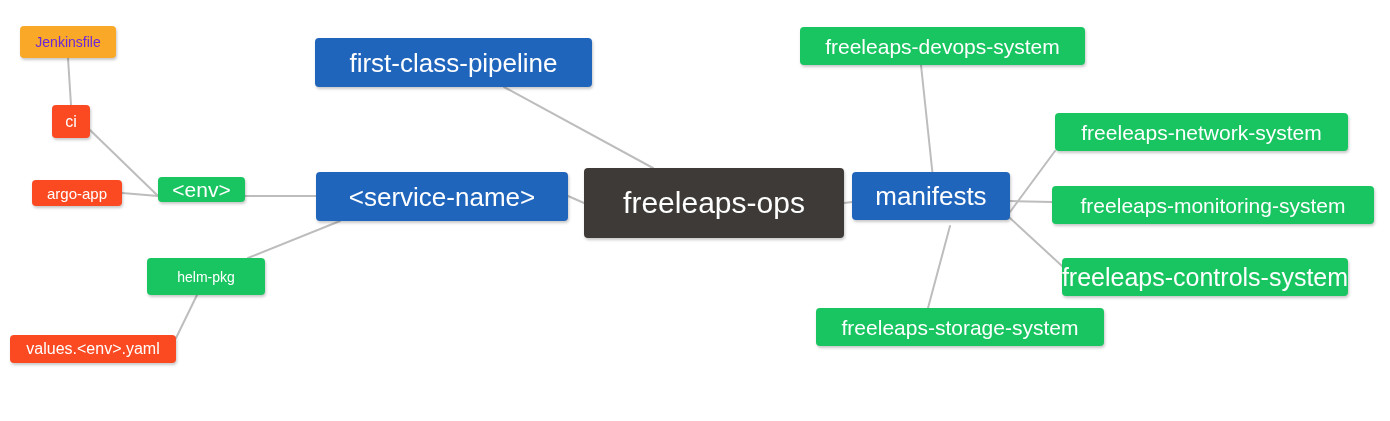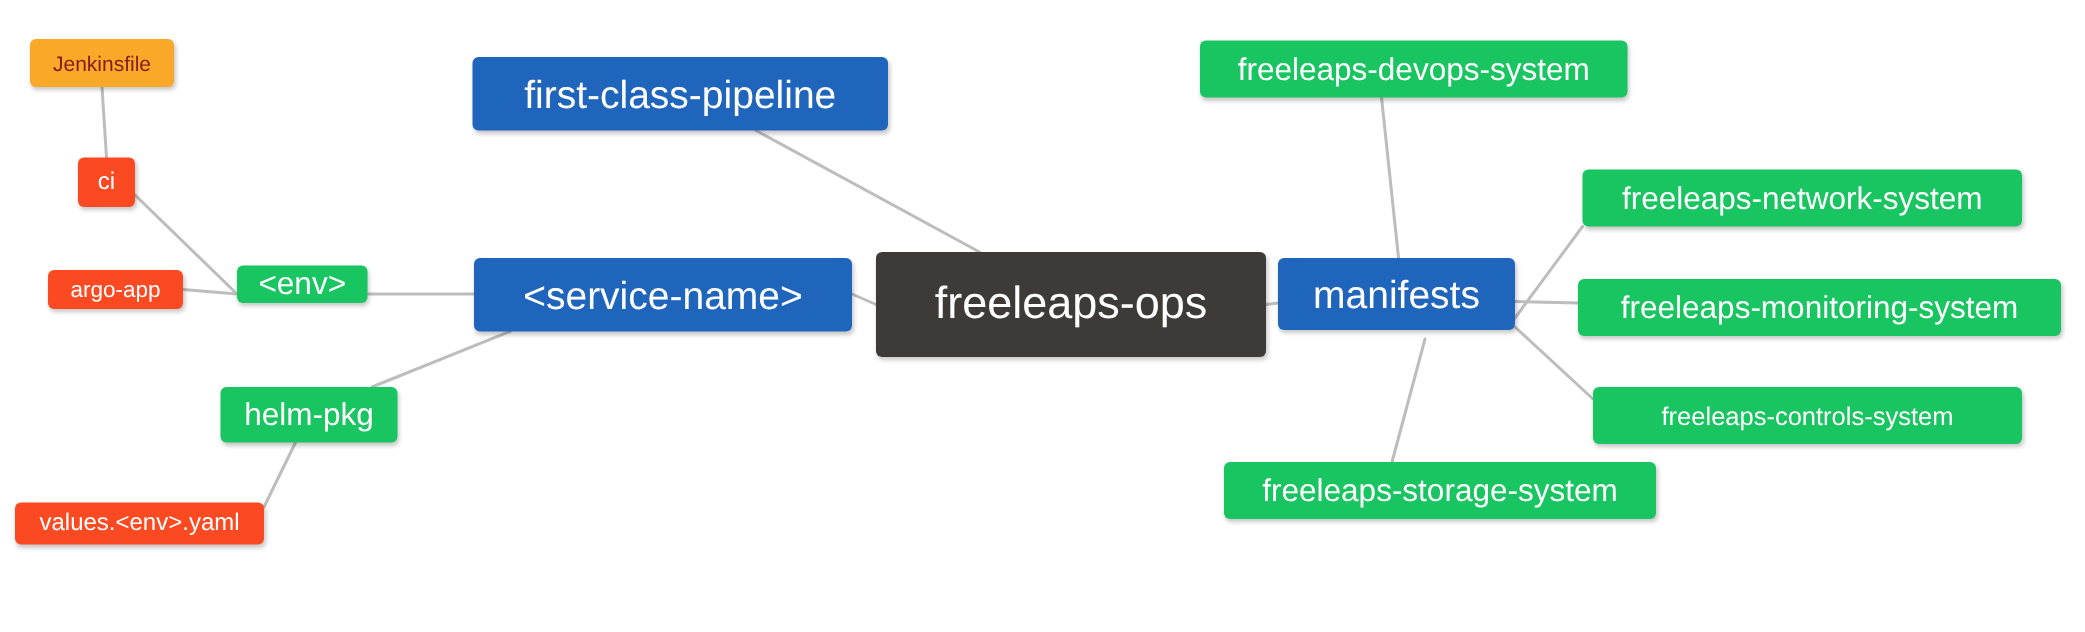--- a/index.html
+++ b/index.html
@@ -65,24 +65,24 @@
       <line x1="1010" y1="201" x2="1052" y2="202" stroke="#bdbdbd" stroke-width="2" stroke-linecap="round"></line>
       <line x1="1010" y1="218" x2="1062" y2="266" stroke="#bdbdbd" stroke-width="2" stroke-linecap="round"></line>
       <line x1="950" y1="226" x2="928" y2="308" stroke="#bdbdbd" stroke-width="2" stroke-linecap="round"></line>
     </svg>
   <div id="node-layer">
       <div class="node n-root" style="left: 584px; top: 168px; width: 260px; height: 70px; font-size: 30px; background: rgb(62, 58, 55); color: rgb(255, 255, 255);">freeleaps-ops</div>
       <div class="node n-blue" style="left: 316px; top: 172px; width: 252px; height: 49px; font-size: 26px; background: rgb(32, 101, 188); color: rgb(255, 255, 255);">&lt;service-name&gt;</div>
       <div class="node n-blue" style="left: 315px; top: 38px; width: 277px; height: 49px; font-size: 26px; background: rgb(32, 101, 188); color: rgb(255, 255, 255);">first-class-pipeline</div>
       <div class="node n-blue" style="left: 852px; top: 172px; width: 158px; height: 48px; font-size: 26px; background: rgb(32, 101, 188); color: rgb(255, 255, 255);">manifests</div>
       <div class="node n-green" style="left: 158px; top: 177px; width: 87px; height: 25px; font-size: 21px; background: rgb(24, 197, 96); color: rgb(255, 255, 255);">&lt;env&gt;</div>
-      <div class="node n-green" style="left: 147px; top: 258px; width: 118px; height: 37px; font-size: 21px; background: rgb(24, 197, 96); color: rgb(255, 255, 255);">helm-pkg</div>
+      <div class="node n-green" style="left: 147px; top: 258px; width: 118px; height: 37px; font-size: 14px; background: rgb(24, 197, 96); color: rgb(255, 255, 255);">helm-pkg</div>
       <div class="node n-red" style="left: 52px; top: 105px; width: 38px; height: 33px; font-size: 16px; background: rgb(251, 74, 33); color: rgb(255, 255, 255);">ci</div>
       <div class="node n-red" style="left: 32px; top: 180px; width: 90px; height: 26px; font-size: 15px; background: rgb(251, 74, 33); color: rgb(255, 255, 255);">argo-app</div>
       <div class="node n-red" style="left: 10px; top: 335px; width: 166px; height: 28px; font-size: 16px; background: rgb(251, 74, 33); color: rgb(255, 255, 255);">values.&lt;env&gt;.yaml</div>
-      <div class="node n-orange" style="left: 20px; top: 26px; width: 96px; height: 32px; font-size: 14px; background: rgb(249, 168, 39); color: #7f1d1d;">Jenkinsfile</div>
+      <div class="node n-orange" style="left: 20px; top: 26px; width: 96px; height: 32px; font-size: 14px; background: rgb(249, 168, 39); color: #6d28d9;">Jenkinsfile</div>
       <div class="node n-green" style="left: 800px; top: 27px; width: 285px; height: 38px; font-size: 21px; background: rgb(24, 197, 96); color: rgb(255, 255, 255);">freeleaps-devops-system</div>
       <div class="node n-green" style="left: 1055px; top: 113px; width: 293px; height: 38px; font-size: 21px; background: rgb(24, 197, 96); color: rgb(255, 255, 255);">freeleaps-network-system</div>
       <div class="node n-green" style="left: 1052px; top: 186px; width: 322px; height: 38px; font-size: 21px; background: rgb(24, 197, 96); color: rgb(255, 255, 255);">freeleaps-monitoring-system</div>
-      <div class="node n-green" style="left: 1062px; top: 258px; width: 286px; height: 38px; font-size: 17px; background: rgb(24, 197, 96); color: rgb(255, 255, 255);">freeleaps-controls-system</div>
+      <div class="node n-green" style="left: 1062px; top: 258px; width: 286px; height: 38px; font-size: 25px; background: rgb(24, 197, 96); color: rgb(255, 255, 255);">freeleaps-controls-system</div>
       <div class="node n-green" style="left: 816px; top: 308px; width: 288px; height: 38px; font-size: 21px; background: rgb(24, 197, 96); color: rgb(255, 255, 255);">freeleaps-storage-system</div>
     </div>
 </div>
 
 </body></html>

